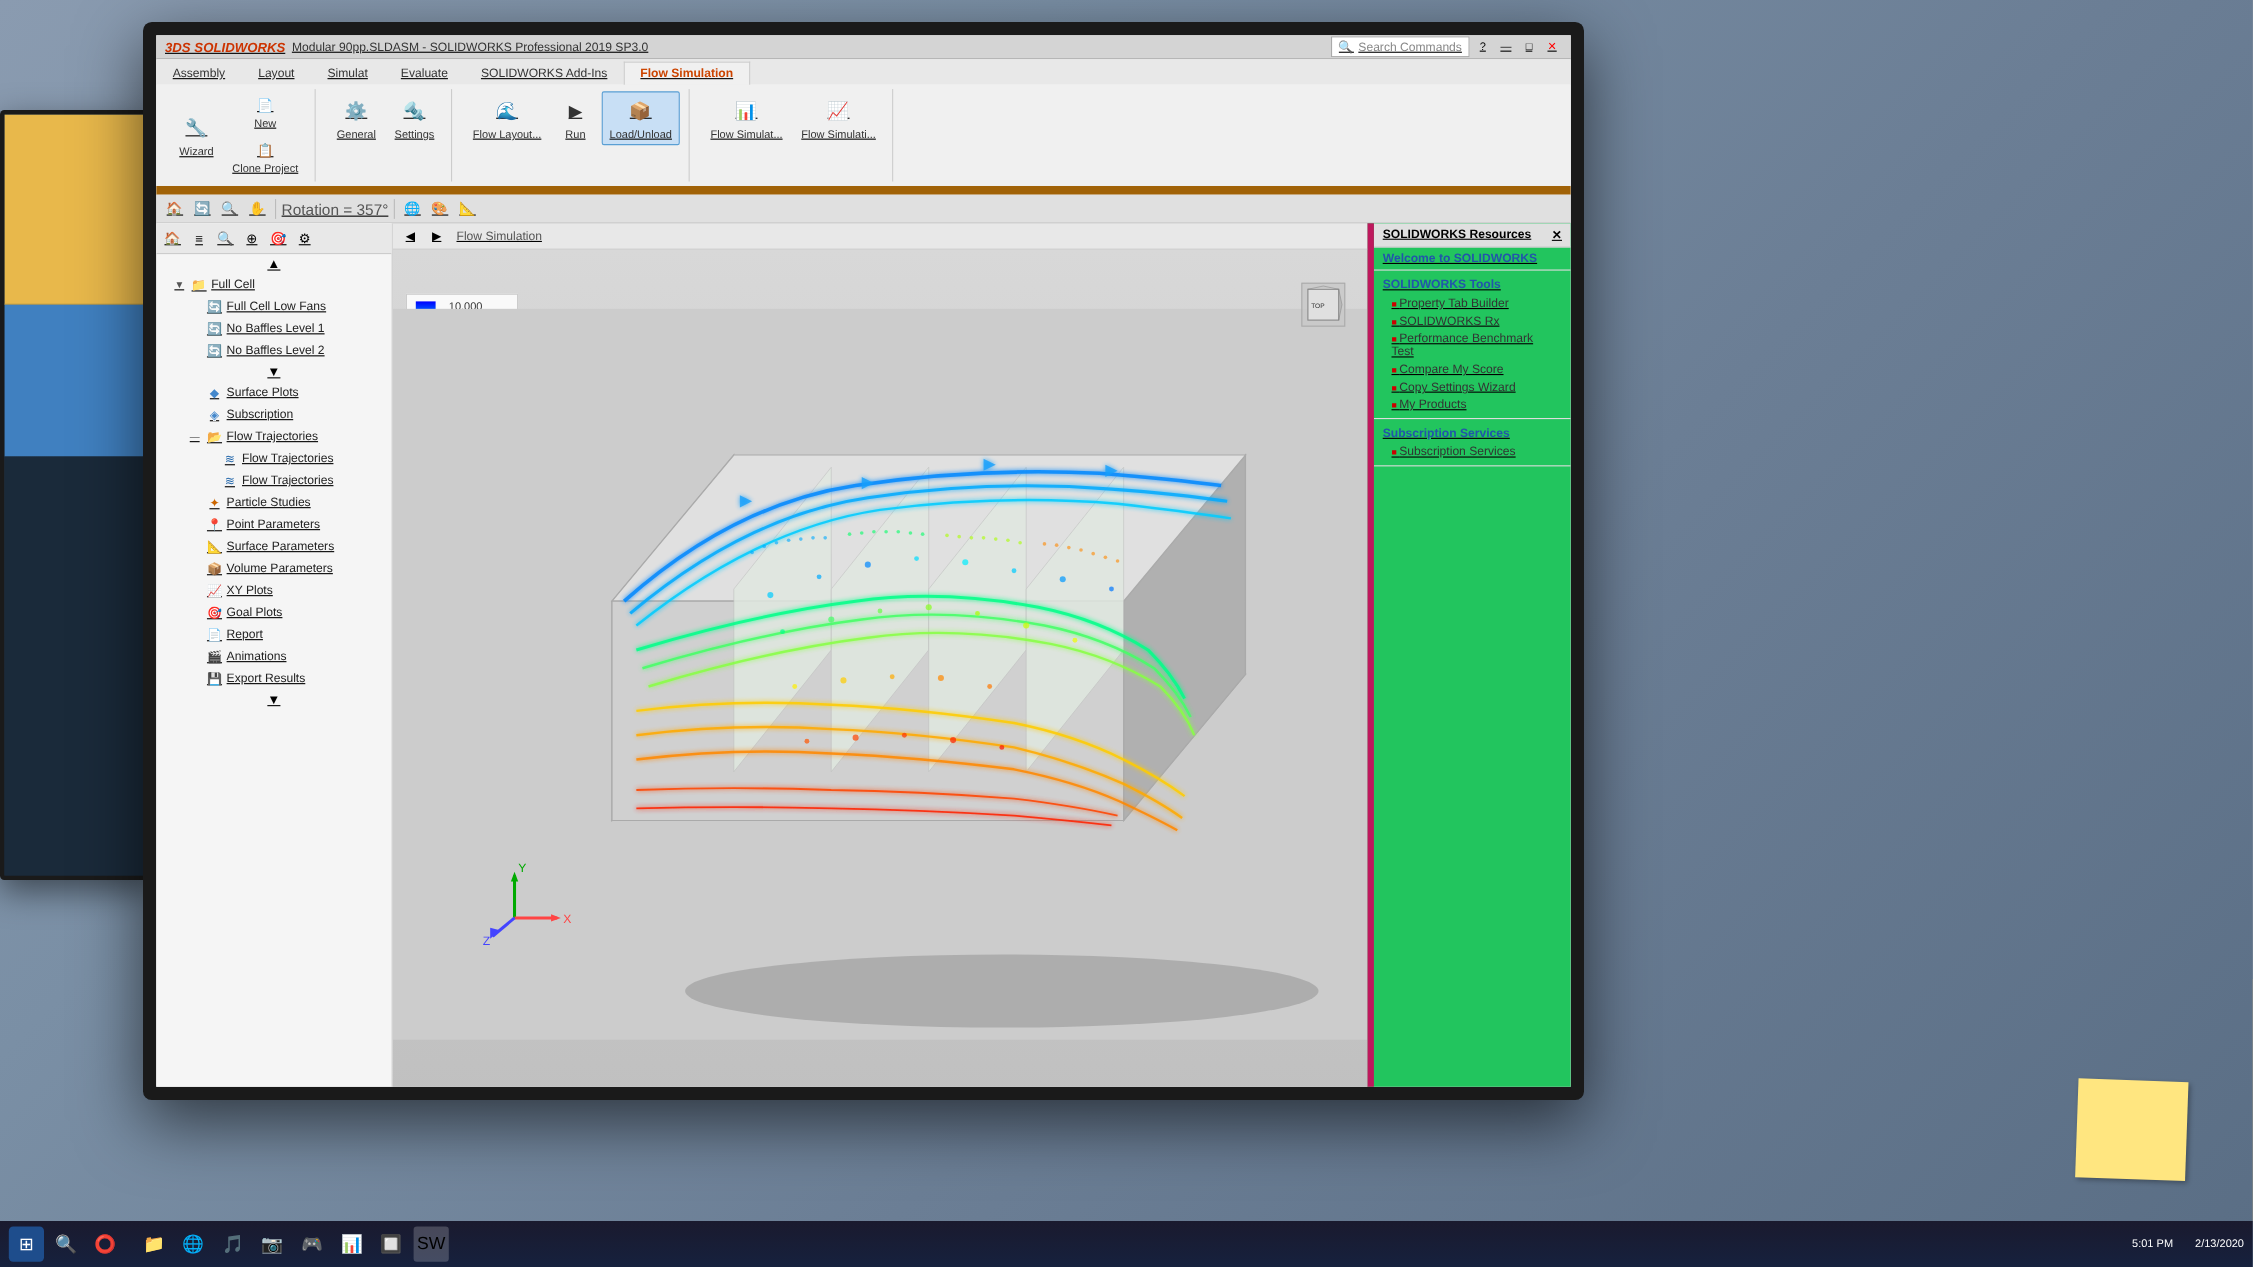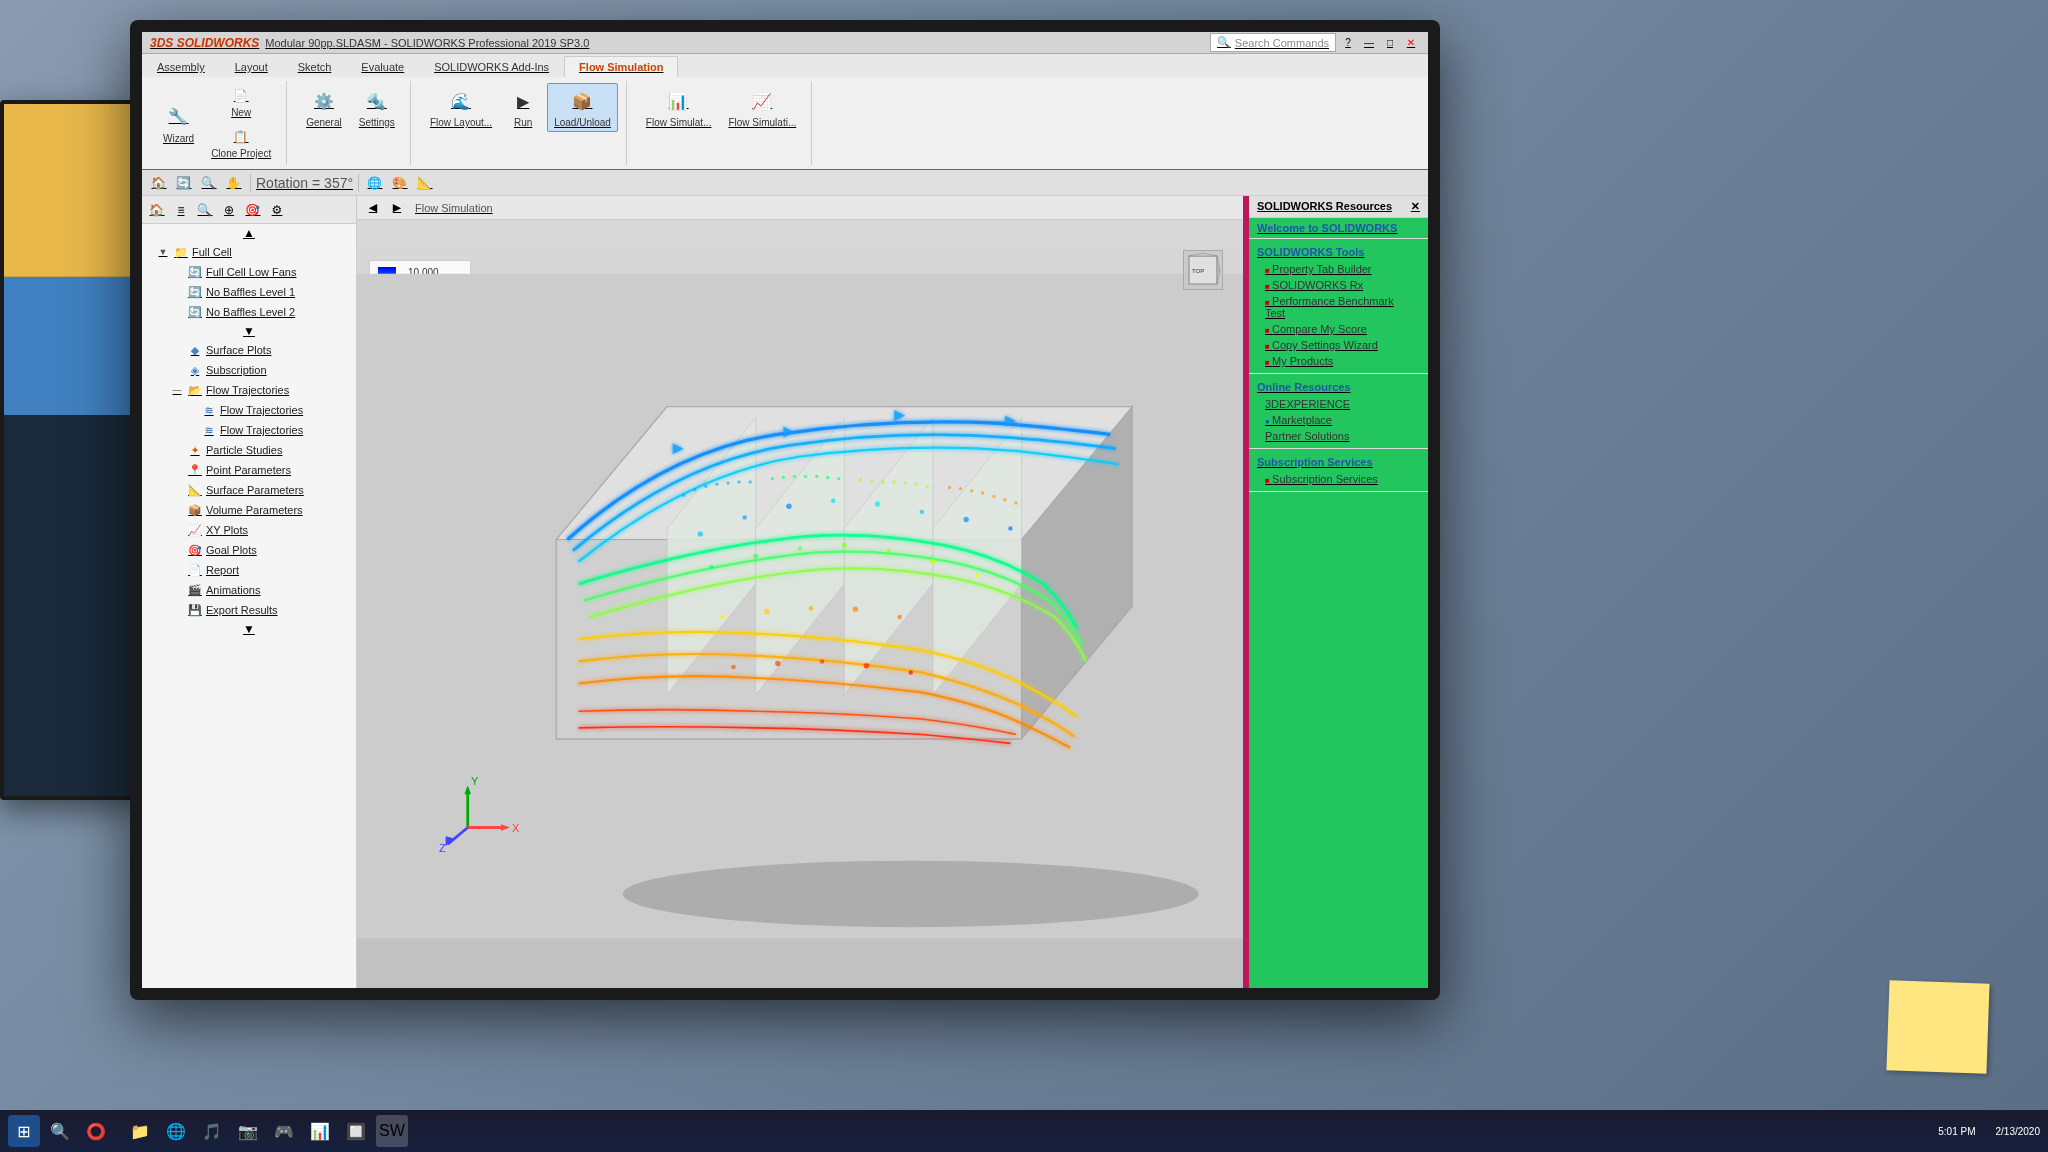--- a/index.html
+++ b/index.html
@@ -83,21 +83,21 @@
     .menu-item {
       padding: 2px 8px;
       font-size: 11px;
       color: #333;
       cursor: pointer;
     }
 
     
     .ribbon {
       background: #f5f5f5;
-      border-bottom: 1px solid #a16207;
+      border-bottom: 8px solid #a16207;
     }
 
     .ribbon-tabs {
       display: flex;
       background: #e8e8e8;
       padding-top: 2px;
       gap: 0;
     }
 
     .ribbon-tab {
@@ -625,21 +625,21 @@
         <div class="qa-btn" style="color:red;">✕</div>
       </div>
     </div>
 
 
     <div class="ribbon">
 
       <div class="ribbon-tabs">
         <div class="ribbon-tab">Assembly</div>
         <div class="ribbon-tab">Layout</div>
-        <div class="ribbon-tab">Sketch</div>
+        <div class="ribbon-tab">Simulat</div>
         <div class="ribbon-tab">Evaluate</div>
         <div class="ribbon-tab">SOLIDWORKS Add-Ins</div>
         <div class="ribbon-tab active">Flow Simulation</div>
       </div>
 
       <div class="ribbon-content">
 
         <div class="ribbon-group">
           <div class="ribbon-buttons">
             <div class="ribbon-btn">
@@ -1041,26 +1041,20 @@
         <div class="resources-section">
           <div class="resources-section-header">SOLIDWORKS Tools</div>
           <div class="resources-item red-bullet">Property Tab Builder</div>
           <div class="resources-item red-bullet">SOLIDWORKS Rx</div>
           <div class="resources-item red-bullet">Performance Benchmark Test</div>
           <div class="resources-item red-bullet">Compare My Score</div>
           <div class="resources-item red-bullet">Copy Settings Wizard</div>
           <div class="resources-item red-bullet">My Products</div>
         </div>
 
-        <div class="resources-section">
-          <div class="resources-section-header">Online Resources</div>
-          <div class="resources-item">3DEXPERIENCE</div>
-          <div class="resources-item blue-dot">Marketplace</div>
-          <div class="resources-item">Partner Solutions</div>
-        </div>
 
         <div class="resources-section">
           <div class="resources-section-header">Subscription Services</div>
           <div class="resources-item red-bullet">Subscription Services</div>
         </div>
       </div>
     </div>
 
   </div>
 </div>

